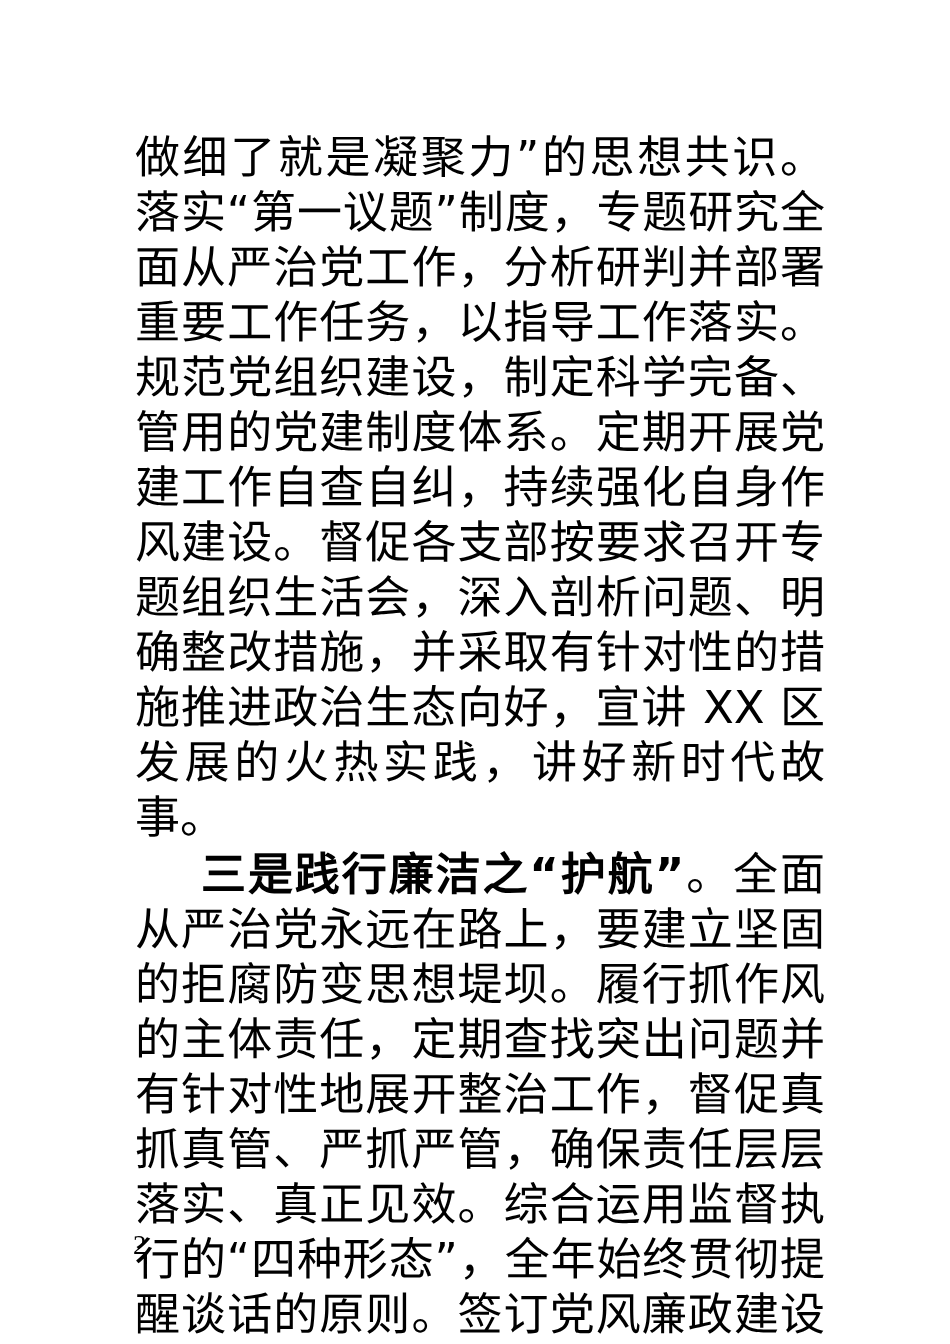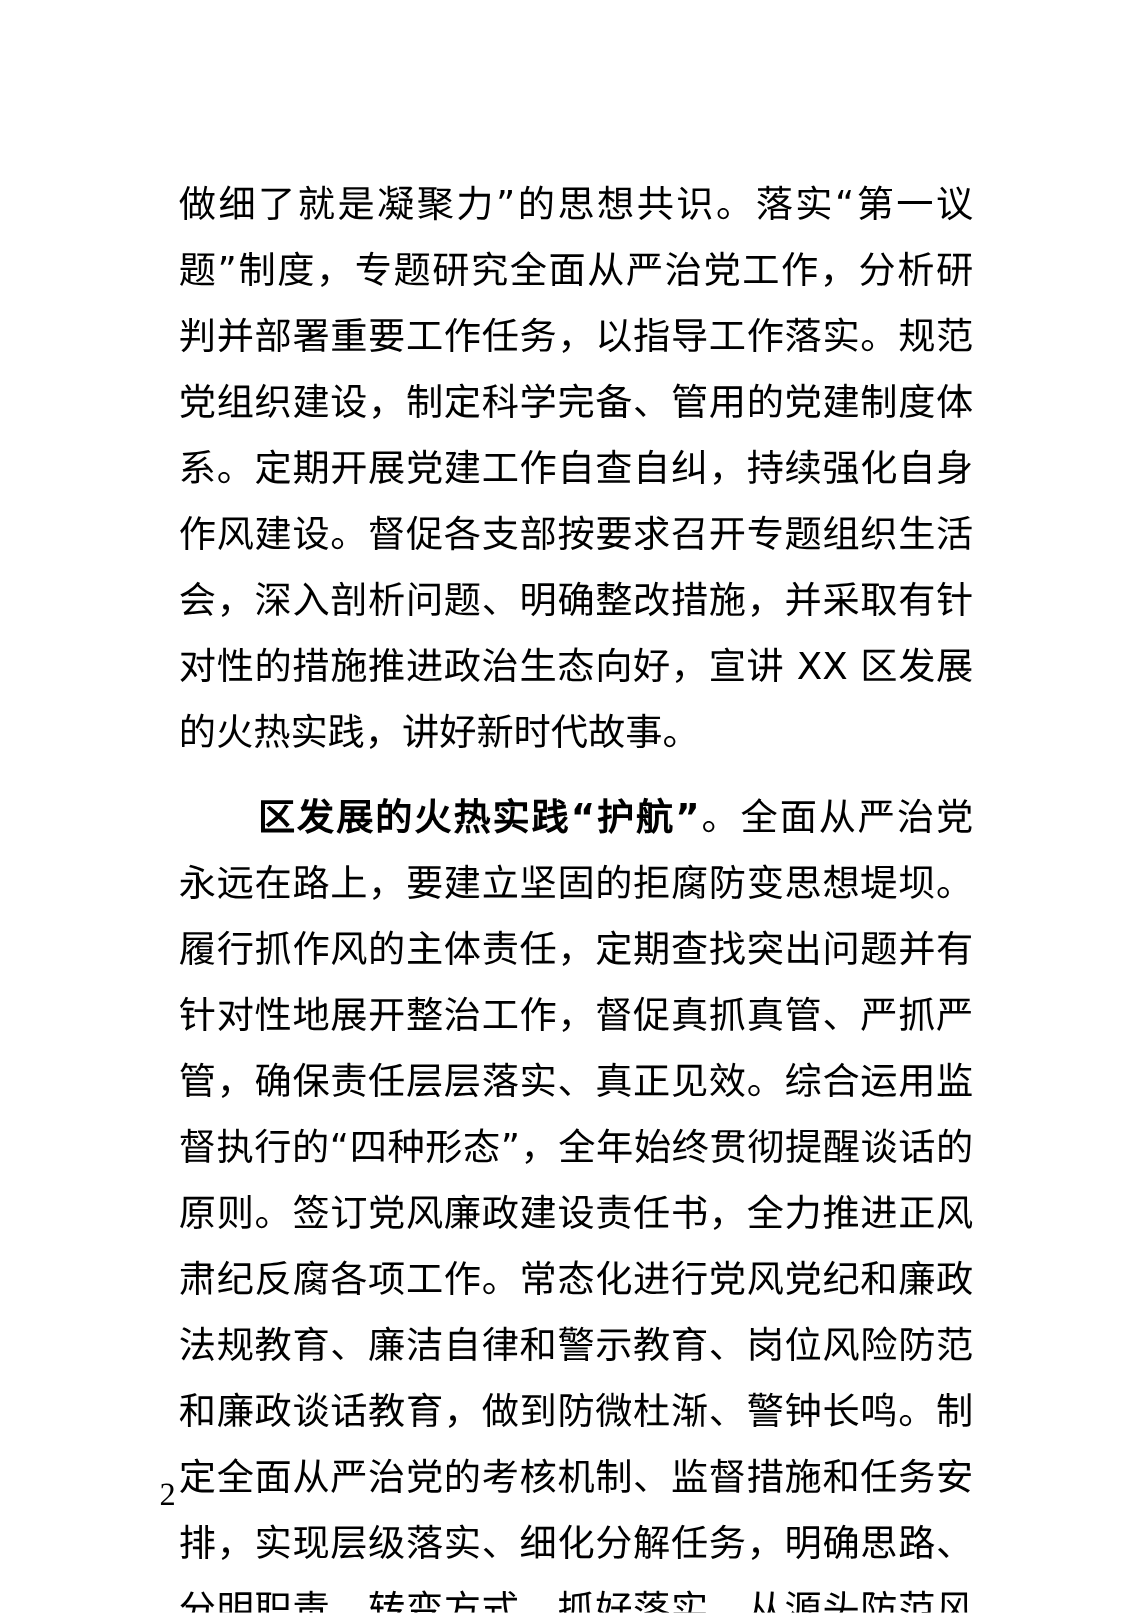--- a/index.html
+++ b/index.html
@@ -25,22 +25,22 @@
 
   .text-column {
     position: absolute;
     left: 133px;
     top: 128px;
     width: 694px;
   }
 
   
   .para {
-    margin: 16px;
-    font-size: 31px;
+    margin: 2px;
+    font-size: 45px;
     line-height: 55px;
     text-align: justify;
     text-justify: inter-character;
     letter-spacing: 0px;
     word-break: break-all;
     color: #000000;
     font-weight: 400;
   }
 
   
@@ -69,19 +69,19 @@
 </style>
 </head>
 <body>
 
 <div class="page">
 
   <div class="text-column">
 
     <p class="para continuation"><span>做细了就是凝聚力”的思想共识。落实“第一议题”制度，专题研究全面从严治党工作，分析研判并部署重要工作任务，以指导工作落实。规范党组织建设，制定科学完备、管用的党建制度体系。定期开展党建工作自查自纠，持续强化自身作风建设。督促各支部按要求召开专题组织生活会，深入剖析问题、明确整改措施，并采取有针对性的措施推进政治生态向好，宣讲 XX 区发展的火热实践，讲好新时代故事。</span></p>
 
-    <p class="para indent"><span class="para-lead">区发展的火热实践“护航”</span><span>。全面从严治党永远在路上，要建立坚固的拒腐防变思想堤坝。履行抓作风的主体责任，定期查找突出问题并有针对性地展开整治工作，督促真抓真管、严抓严管，确保责任层层落实、真正见效。综合运用监督执行的“四种形态”，全年始终贯彻提醒谈话的原则。签订党风廉政建设责任书，全力推进正风肃纪反腐各项工作。常态化进行党风党纪和廉政法规教育、廉洁自律和警示教育、岗位风险防范和廉政谈话教育，做到防微杜渐、警钟长鸣。制定全面从严治党的考核机制、监督措施和任务安排，实现层级落实、细化分解任务，明确思路、分明职责，转变方式、抓好落实，从源头防范风险，堵塞不正之风和腐败滋生的通道。</span></p>
+    <p class="para indent"><span class="para-lead">三是践行廉洁之“护航”</span><span>。全面从严治党永远在路上，要建立坚固的拒腐防变思想堤坝。履行抓作风的主体责任，定期查找突出问题并有针对性地展开整治工作，督促真抓真管、严抓严管，确保责任层层落实、真正见效。综合运用监督执行的“四种形态”，全年始终贯彻提醒谈话的原则。签订党风廉政建设责任书，全力推进正风肃纪反腐各项工作。常态化进行党风党纪和廉政法规教育、廉洁自律和警示教育、岗位风险防范和廉政谈话教育，做到防微杜渐、警钟长鸣。制定全面从严治党的考核机制、监督措施和任务安排，实现层级落实、细化分解任务，明确思路、分明职责，转变方式、抓好落实，从源头防范风险，堵塞不正之风和腐败滋生的通道。</span></p>
 
   </div>
 
   <div class="page-number">2</div>
 
 </div>
 
 </body></html>

